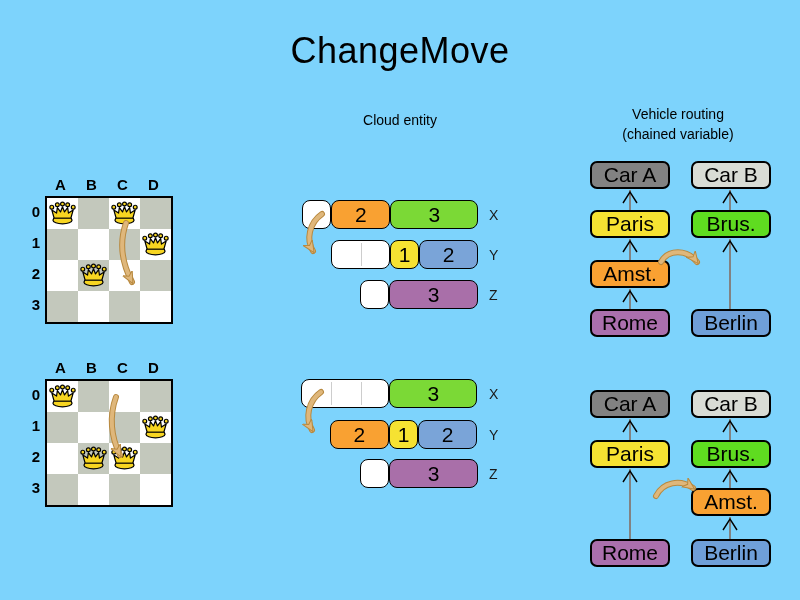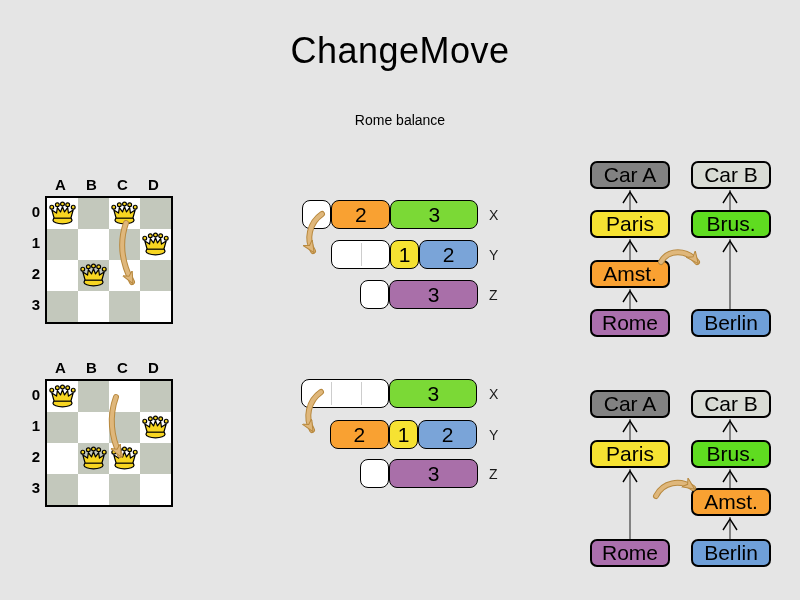--- a/index.html
+++ b/index.html
@@ -1,16 +1,16 @@
 <!DOCTYPE html>
 <html><head>
 <meta charset="utf-8">
 <style>
   html,body{margin:0;padding:0;background:#fff;}
-  #canvas{position:relative;width:800px;height:600px;background:#e5e5e5;overflow:hidden;
+  #canvas{position:relative;width:800px;height:600px;background:#7dd3fc;overflow:hidden;
           font-family:"Liberation Sans","DejaVu Sans",sans-serif;color:#000;}
   .title{position:absolute;left:0;top:30px;width:800px;text-align:center;
          font-size:36px;letter-spacing:0.5px;}
   .subtitle{position:absolute;left:0;top:69px;width:800px;text-align:center;font-size:13px;}
   .col-header{position:absolute;text-align:center;font-size:14px;line-height:20px;}
   #hdr-nqueens{left:20px;top:110px;width:160px;}
   #hdr-cloud{left:320px;top:110px;width:160px;}
   #hdr-vrp{left:578px;top:104px;width:200px;}
   
   .board{position:absolute;width:124px;height:124px;border:2px solid #000;background:#fff;}
@@ -30,22 +30,24 @@
   .vbox{position:absolute;width:80px;height:28px;box-sizing:border-box;border:2px solid #000;
         border-radius:7px;display:flex;align-items:center;justify-content:center;font-size:21px;}
   #overlay{position:absolute;left:0;top:0;z-index:10;pointer-events:none;}
 </style>
 </head>
 <body>
 
 <div id="canvas">
   <div class="title">ChangeMove</div>
 
-  <div class="col-header" id="hdr-cloud">Rome balance</div>
+  <div class="col-header" id="hdr-cloud">Cloud entity</div>
   <div class="col-header" id="hdr-vrp">
+    <div>Vehicle routing</div>
+    <div>(chained variable)</div>
   </div>
 
   <svg id="overlay" width="800" height="600">
     <defs>
       <marker id="tanhead" markerUnits="userSpaceOnUse" markerWidth="16" markerHeight="14" refX="10" refY="5.5" orient="auto">
         <path d="M0,0 L12,5.5 L0,11 L3.5,5.5 Z" fill="#DFB77B" stroke="#B8893F" stroke-width="1"></path>
       </marker>
     </defs>
   <line x1="630" y1="190" x2="630" y2="210" stroke="#828282" stroke-width="2"></line>
       <path d="M623,203 L630,192 L637,203" stroke="#000" stroke-width="1.4" fill="none"></path>

